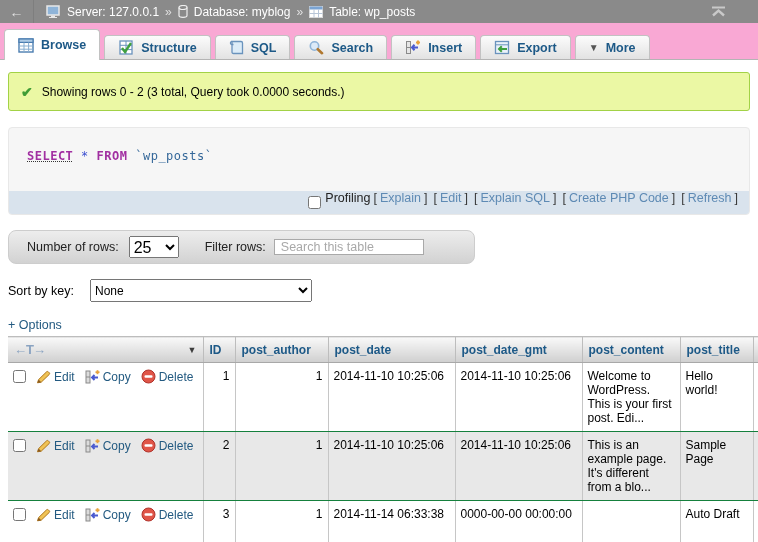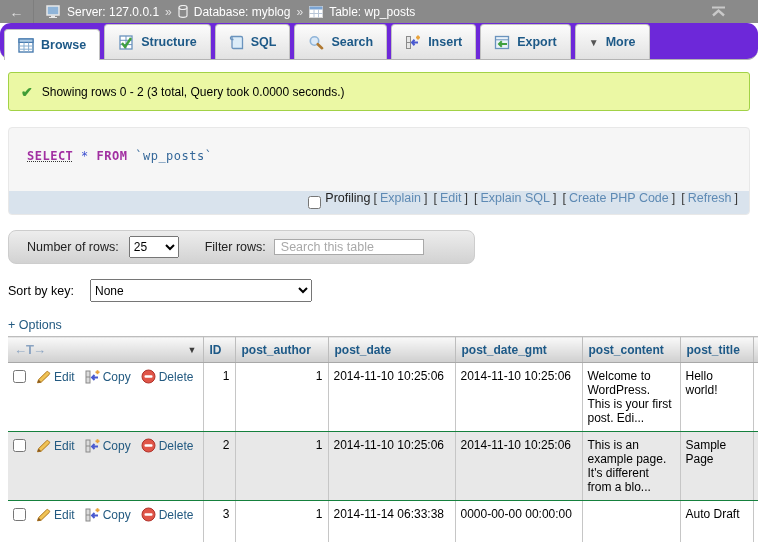--- a/index.html
+++ b/index.html
@@ -11,23 +11,23 @@
     align-items:center; font-size:12px; }
   .back-btn { width:34px; height:23px; display:flex; align-items:center;
     justify-content:center; color:#e3e3e3; font-size:14px; cursor:pointer;
     border-right:1px solid #7e7e7e; }
   .crumbs { display:flex; align-items:center; gap:6px; padding-left:12px; }
   .crumb-sep { color:#e0e0e0; font-size:12px; }
   .ic { display:inline-block; line-height:0; }
   .collapse-btn { margin-left:auto; margin-right:32px; cursor:pointer; line-height:0; }
 
   
-  .tabbar { height:37px; background:#6d28d9; border-bottom:1px solid #b4b4b4;
-    display:flex; align-items:flex-end; padding-left:4px;border-radius:11px; }
-  .tab { height:35px; display:flex; align-items:center; gap:7px; padding:0 13px;
+  .tabbar { height:37px; background:#f9a8d4; border-bottom:1px solid #b4b4b4;
+    display:flex; align-items:flex-end; padding-left:4px; }
+  .tab { height:24px; display:flex; align-items:center; gap:7px; padding:0 13px;
     margin-right:4px; border:1px solid #c2c2c2; border-bottom:none;
     border-radius:4px 4px 0 0; background:linear-gradient(#fcfcfc,#e2e2e2);
     color:#1d5987; font-weight:bold; font-size:12.5px; cursor:pointer; white-space:nowrap; }
   .tab.active { background:#fff; height:31px; margin-bottom:-1px; }
   .tab .tri { color:#555; font-size:10px; }
 
   
   .message-box { margin:12px 8px 0 8px; height:39px; background:#ebf8a4;
     border:1px solid #a2d246; border-radius:3px; display:flex; align-items:center;
     padding:0 12px; gap:9px; font-size:12px; color:#000; }
@@ -45,21 +45,21 @@
   .tools-bar { height:23px; background:#d9e3ed; display:flex; 
     justify-content:flex-end; padding-right:8px; font-size:12.5px; color:#222; }
   .tools-bar input { margin-right:4px; }
   .tools-bar .br { color:#3a3a3a; margin:0 3px; }
   .tools-bar a { color:#5e8ab4; text-decoration:none; cursor:pointer; }
 
   
   .rows-bar { margin:15px 0 0 8px; width:467px; height:34px; border-radius:8px;
     background:linear-gradient(#ededed,#d2d2d2); border:1px solid #cdcdcd;
     display:flex; align-items:center; padding-left:18px; font-size:12.5px; color:#222; }
-  .rows-bar select { width:50px; height:22px; margin-left:10px; font-size:12px; }
+  .rows-bar select { width:50px; height:22px; margin-left:10px; font-size:16px; }
   .rows-bar .flabel { margin-left:26px; }
   .rows-bar input { width:150px; height:16px; margin-left:8px; border:1px solid #a9a9a9;
     padding-left:6px; font-size:12.5px; color:#333; }
   .rows-bar input::placeholder { color:#a9a9a9; }
 
   .sort-row { margin:15px 0 0 8px; display:flex; align-items:center; font-size:12.5px;gap:8px; }
   .sort-row select { width:222px; height:23px; margin-left:8px; font-size:12px; }
 
   .options-link { display:inline-block; margin:16px 0 4px 8px; font-size:12.5px;
     color:#235a81; text-decoration:none; cursor:pointer; }

